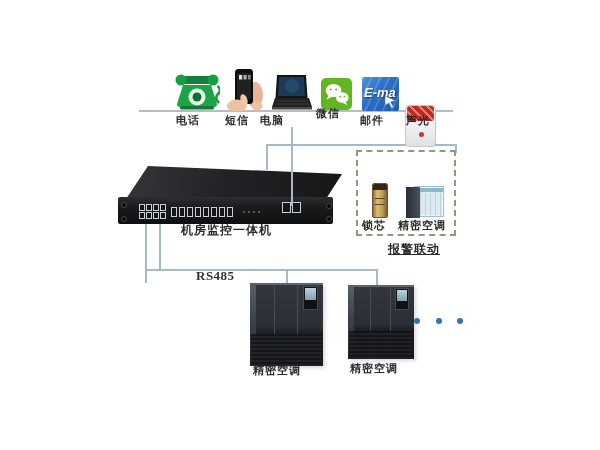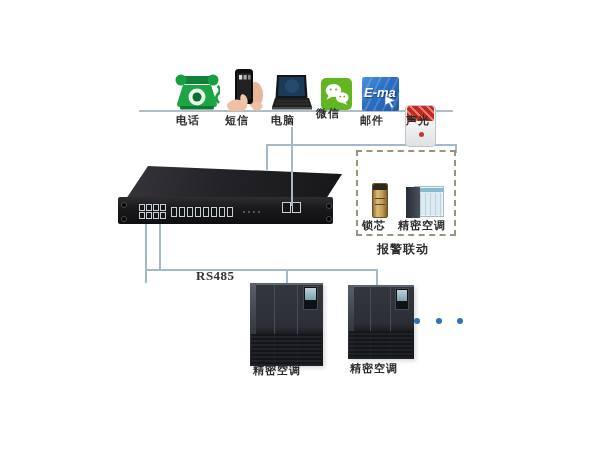--- a/index.html
+++ b/index.html
@@ -145,21 +145,21 @@
     <div class="alarm-top">
       <div class="stripes"></div>
     </div>
     <div class="alarm-dot"></div>
   </div>
 
   <div class="ln" style="left:139px;top:110px;width:314px;height:2px;background:#b3bdc5;"></div>
 
   <div class="lbl" style="left:176px;top:113px;width:40px;">电话</div>
   <div class="lbl" style="left:225px;top:113px;width:40px;">短信</div>
-  <div class="lbl" style="left:271px;top:113px;width:40px;">电脑</div>
+  <div class="lbl" style="left:260px;top:113px;width:40px;">电脑</div>
   <div class="lbl" style="left:316px;top:106px;width:40px;">微信</div>
   <div class="lbl" style="left:360px;top:113px;width:40px;">邮件</div>
   <div class="lbl" style="left:406px;top:113px;width:40px;">声光</div>
 
   <div class="ln" style="left:291px;top:127px;width:2px;height:79px;z-index:5;"></div>
   <div class="ln" style="left:266px;top:144px;width:191px;height:2px;"></div>
   <div class="ln" style="left:266px;top:144px;width:2px;height:26px;"></div>
   <div class="ln" style="left:455px;top:144px;width:2px;height:9px;"></div>
 
   <div class="dev-top"></div>
@@ -193,36 +193,37 @@
     <div class="led"></div>
       <div class="led"></div>
       <div class="led"></div>
       <div class="led"></div>
   </div>
   <div class="portgrid" style="left:282px;top:202px;grid-template-columns:repeat(2,9px);grid-auto-rows:11px;gap:1px;">
     <div class="port"></div>
       <div class="port"></div>
   </div>
 
+  <div class="lbl lbl-big" style="left:181px;top:222px;width:100px;">机房监控一体机</div>
 
   <div class="dash-box"></div>
   <div class="lock-body" style="left:372px;top:183px;">
     <div class="lock-cap"></div>
     <div class="lock-line" style="top:14px;"></div>
     <div class="lock-line" style="top:20px;"></div>
   </div>
   <div class="fire-body" style="left:406px;top:186px;">
     <div class="fire-right"></div>
     <div class="fire-band"></div>
     <div class="fire-stripes"></div>
     <div class="fire-left"></div>
   </div>
   <div class="lbl" style="left:362px;top:218px;width:40px;">锁芯</div>
   <div class="lbl" style="left:398px;top:218px;width:55px;">精密空调</div>
-  <div class="lbl lbl-big" style="left:377px;top:241px;width:52px;">报警联动</div>
+  <div class="lbl lbl-big" style="left:388px;top:241px;width:52px;text-decoration:underline;">报警联动</div>
 
   <div class="ln" style="left:145px;top:223px;width:2px;height:60px;"></div>
   <div class="ln" style="left:159px;top:223px;width:2px;height:48px;"></div>
   <div class="ln" style="left:145px;top:269px;width:233px;height:2px;"></div>
   <div class="ln" style="left:286px;top:269px;width:2px;height:16px;"></div>
   <div class="ln" style="left:376px;top:269px;width:2px;height:18px;"></div>
   <div class="rs485" style="left:196px;top:268px;">RS485</div>
 
   <div class="ac" style="left:250px;top:283px;width:73px;height:83px;">
     <div class="topcap"></div>

